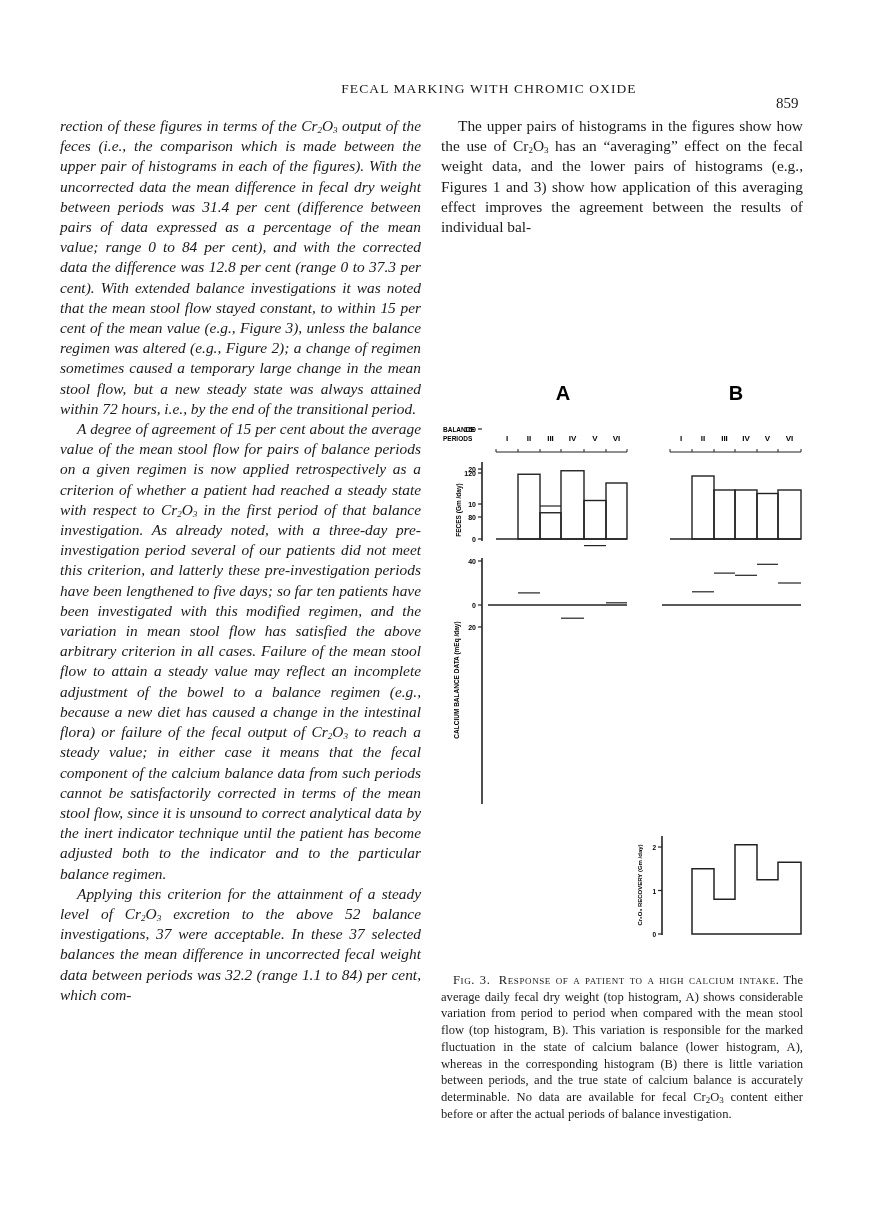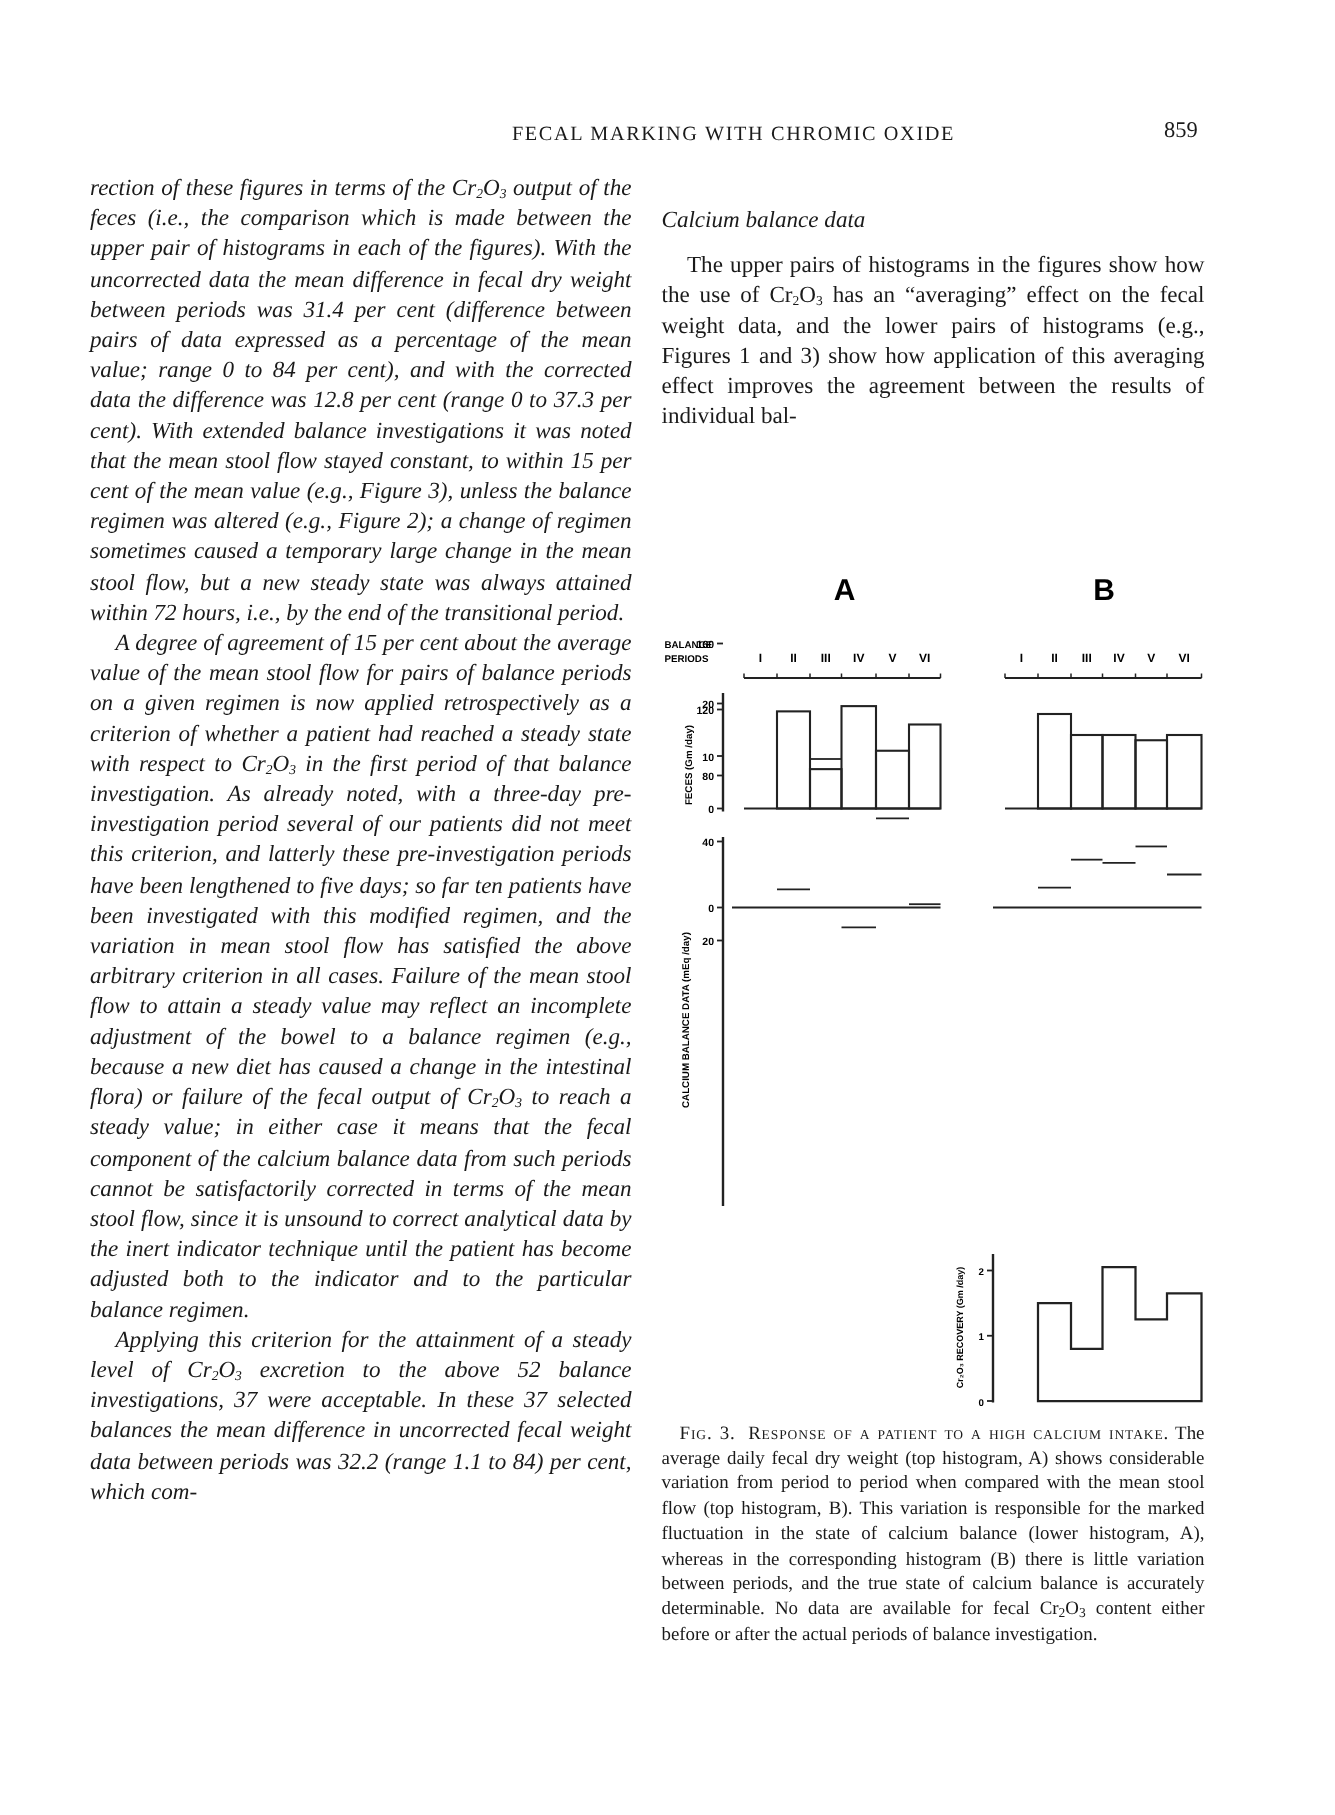--- a/index.html
+++ b/index.html
@@ -1,48 +1,47 @@
 <!DOCTYPE html>
 <html><head>
 <meta charset="utf-8">
 <style>
   html, body { margin: 0; padding: 0; background: #ffffff; }
   body { width: 890px; height: 1210px; position: relative; overflow: hidden;
          font-family: "Liberation Serif", "DejaVu Serif", serif; color: #1a1a1a; }
   .running-head { position: absolute; top: 81px; left: 0; width: 890px; text-align: center;
                   font-size: 13.5px; letter-spacing: 1.1px; padding-left: 44px; }
-  .page-number { position: absolute; top: 79px; left: 776px; font-size: 15px; }
+  .page-number { position: absolute; top: 95px; left: 776px; font-size: 15px; }
   .col { position: absolute; font-size: 15.4px; line-height: 20.2px; text-align: justify; }
   .col-left { left: 60px; top: 116px; width: 361px; font-style: italic; }
   .col-right { left: 441px; top: 116px; width: 362px; }
   .col p { margin: 0; }
   .col p.indent { text-indent: 17px; }
   .section-heading { font-style: italic; margin: 21px 0 10px 0 !important; }
   sub { font-size: 9px; vertical-align: -2px; line-height: 0; }
   .figure { position: absolute; left: 430px; top: 370px; width: 400px; height: 580px; }
   .figure svg { display: block; }
-  .caption { position: absolute; left: 441px; top: 947px; width: 362px; font-size: 12.6px;
+  .caption { position: absolute; left: 441px; top: 972px; width: 362px; font-size: 12.6px;
              line-height: 16.7px; text-align: justify; text-indent: 12px; }
   .sc { font-variant: small-caps; letter-spacing: 0.6px; }
   .fig-label text { font-family: "Liberation Sans", "DejaVu Sans", sans-serif; }
 </style>
 </head>
 <body>
 
 <div class="running-head">FECAL MARKING WITH CHROMIC OXIDE</div>
 <div class="page-number">859</div>
 
 <div class="col col-left" id="left-col">
     <p>rection of these figures in terms of the <span>Cr<sub>2</sub>O<sub>3</sub></span> output of the feces (i.e., the comparison which is made between the upper pair of histograms in each of the figures).  With the uncorrected data the mean difference in fecal dry weight between periods was 31.4 per cent (difference between pairs of data expressed as a percentage of the mean value; range 0 to 84 per cent), and with the corrected data the difference was 12.8 per cent (range 0 to 37.3 per cent).  With extended balance investigations it was noted that the mean stool flow stayed constant, to within 15 per cent of the mean value (e.g., Figure 3), unless the balance regimen was altered (e.g., Figure 2); a change of regimen sometimes caused a temporary large change in the mean stool flow, but a new steady state was always attained within 72 hours, i.e., by the end of the transitional period.</p>
     <p class="indent">A degree of agreement of 15 per cent about the average value of the mean stool flow for pairs of balance periods on a given regimen is now applied retrospectively as a criterion of whether a patient had reached a steady state with respect to <span>Cr<sub>2</sub>O<sub>3</sub></span> in the first period of that balance investigation.  As already noted, with a three-day pre-investigation period several of our patients did not meet this criterion, and latterly these pre-investigation periods have been lengthened to five days; so far ten patients have been investigated with this modified regimen, and the variation in mean stool flow has satisfied the above arbitrary criterion in all cases.  Failure of the mean stool flow to attain a steady value may reflect an incomplete adjustment of the bowel to a balance regimen (e.g., because a new diet has caused a change in the intestinal flora) or failure of the fecal output of <span>Cr<sub>2</sub>O<sub>3</sub></span> to reach a steady value; in either case it means that the fecal component of the calcium balance data from such periods cannot be satisfactorily corrected in terms of the mean stool flow, since it is unsound to correct analytical data by the inert indicator technique until the patient has become adjusted both to the indicator and to the particular balance regimen.</p>
     <p class="indent">Applying this criterion for the attainment of a steady level of <span>Cr<sub>2</sub>O<sub>3</sub></span> excretion to the above 52 balance investigations, 37 were acceptable.  In these 37 selected balances the mean difference in uncorrected fecal weight data between periods was 32.2 (range 1.1 to 84) per cent, which com-</p>
   </div>
 
 <div class="col col-right" id="right-col">
-  <p class="section-heading">Calcium balance data</p>
   <div id="right-post">
       <p class="indent">The upper pairs of histograms in the figures show how the use of <span>Cr<sub>2</sub>O<sub>3</sub></span> has an “averaging” effect on the fecal weight data, and the lower pairs of histograms (e.g., Figures 1 and 3) show how application of this averaging effect improves the agreement between the results of individual bal-</p>
     </div>
 </div>
 
 <div class="figure fig-label">
   <svg id="fig-svg" width="400" height="580" viewBox="430 370 400 580" xmlns="http://www.w3.org/2000/svg">
     <defs>
       <pattern id="hatch" patternUnits="userSpaceOnUse" width="6" height="6" patternTransform="rotate(45)">
         <line x1="0" y1="0" x2="0" y2="6" stroke="#222" stroke-width="0.9"></line>

